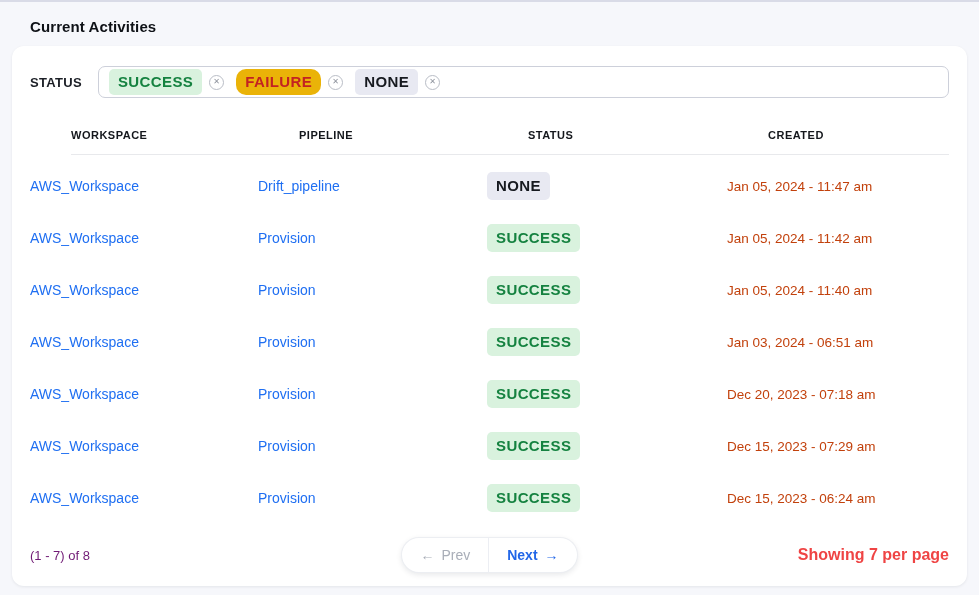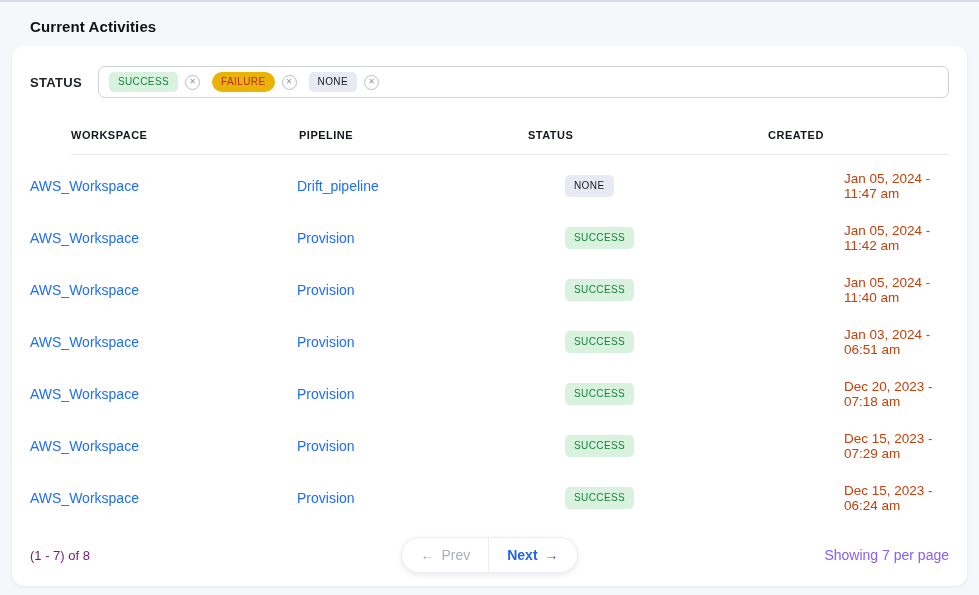--- a/index.html
+++ b/index.html
@@ -47,22 +47,22 @@
     border-radius: 7px;
     background: #fff;
     display: flex;
     align-items: center;
     gap: 12px;
     padding: 0 10px;
   }
   .tag-group { display: inline-flex; align-items: center; gap: 7px; }
   .tag, .badge {
     display: inline-block;
-    font-size: 10px;
-    font-weight: 400;
+    font-size: 15px;
+    font-weight: 700;
     letter-spacing: .4px;
     padding: 4px 9px;
     border-radius: 5px;
     line-height: 1.2;
   }
   [data-variant="success"] { background: #d9f2de; color: #158240; }
   [data-variant="failure"] { background: #eab308; color: #c32222; border-radius: 10px; }
   [data-variant="none"]    { background: #e8e9f2; color: #16191f; }
   .remove-icon {
     width: 15px; height: 15px;
@@ -86,21 +86,21 @@
   .thead {
     font-size: 11px;
     font-weight: 700;
     color: #14171c;
     letter-spacing: .5px;
     padding: 31px 0 13px 0;
     border-bottom: 1px solid #e8e9ec;
     margin-left: 41px;
   }
   .tbody { padding-top: 5px; }
-  .trow { height: 52px; font-size: 14px; gap: 39px; }
+  .trow { height: 52px; font-size: 14px; }
   .link { color: #1f6ff2; cursor: pointer; text-decoration: none; }
   .created { color: #c2410c; font-size: 13.5px; }
   .badge { padding: 5px 9px; }
   
   .footer {
     margin-top: auto;
     display: flex;
     align-items: center;
   }
   .footer-left  { flex: 1; text-align: left; }
@@ -119,21 +119,21 @@
     font-family: inherit;
     font-size: 14px;
     padding: 9px 18px;
     cursor: pointer;
     display: inline-flex;
     align-items: center;
     gap: 7px;
   }
   .pager-btn.prev { color: #a9aeb8; border-right: 1px solid #eceef3; font-weight: 500; }
   .pager-btn.next { color: #2166e8; font-weight: 600; }
-  .per-page { font-size: 14px; color: #8b5cf6; }
+  .per-page { font-size: 16px; color: #ef4444; font-weight: bold; }
 </style>
 </head>
 <body>
 
 <h1 class="page-title">Current Activities</h1>
 
 <div class="card">
 
   <div class="filter-row">
     <span class="filter-label">STATUS</span>

